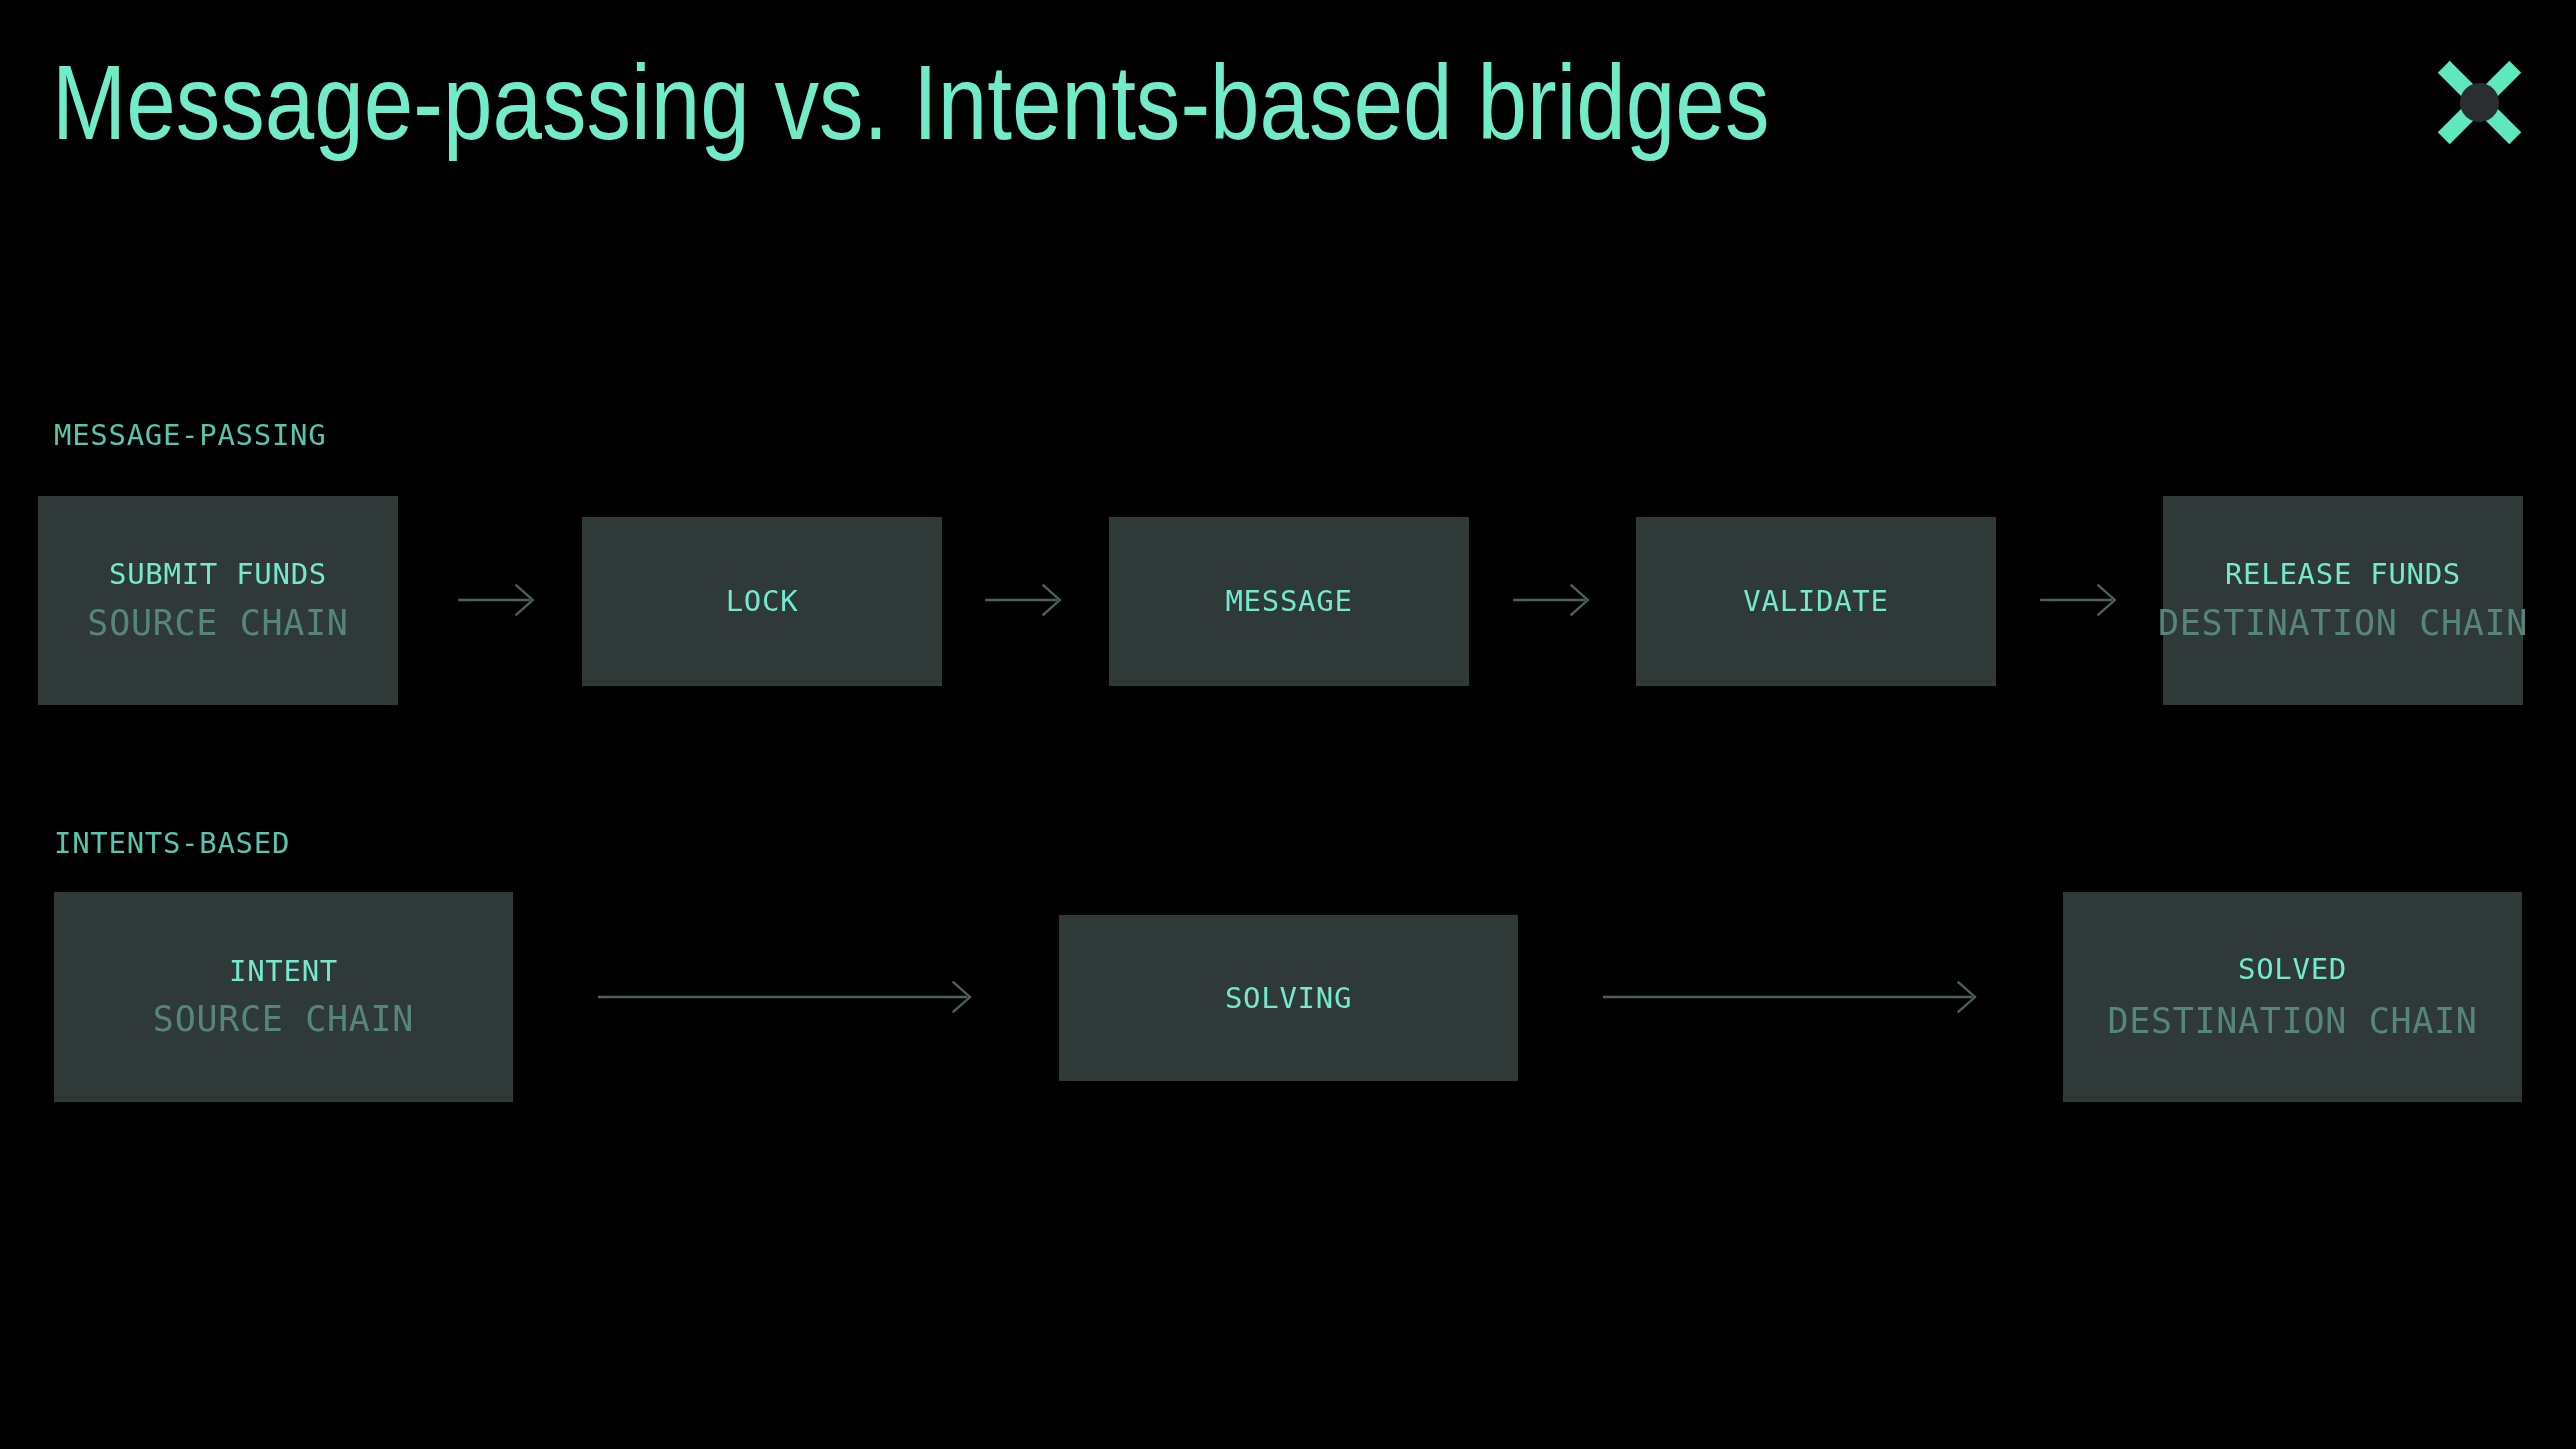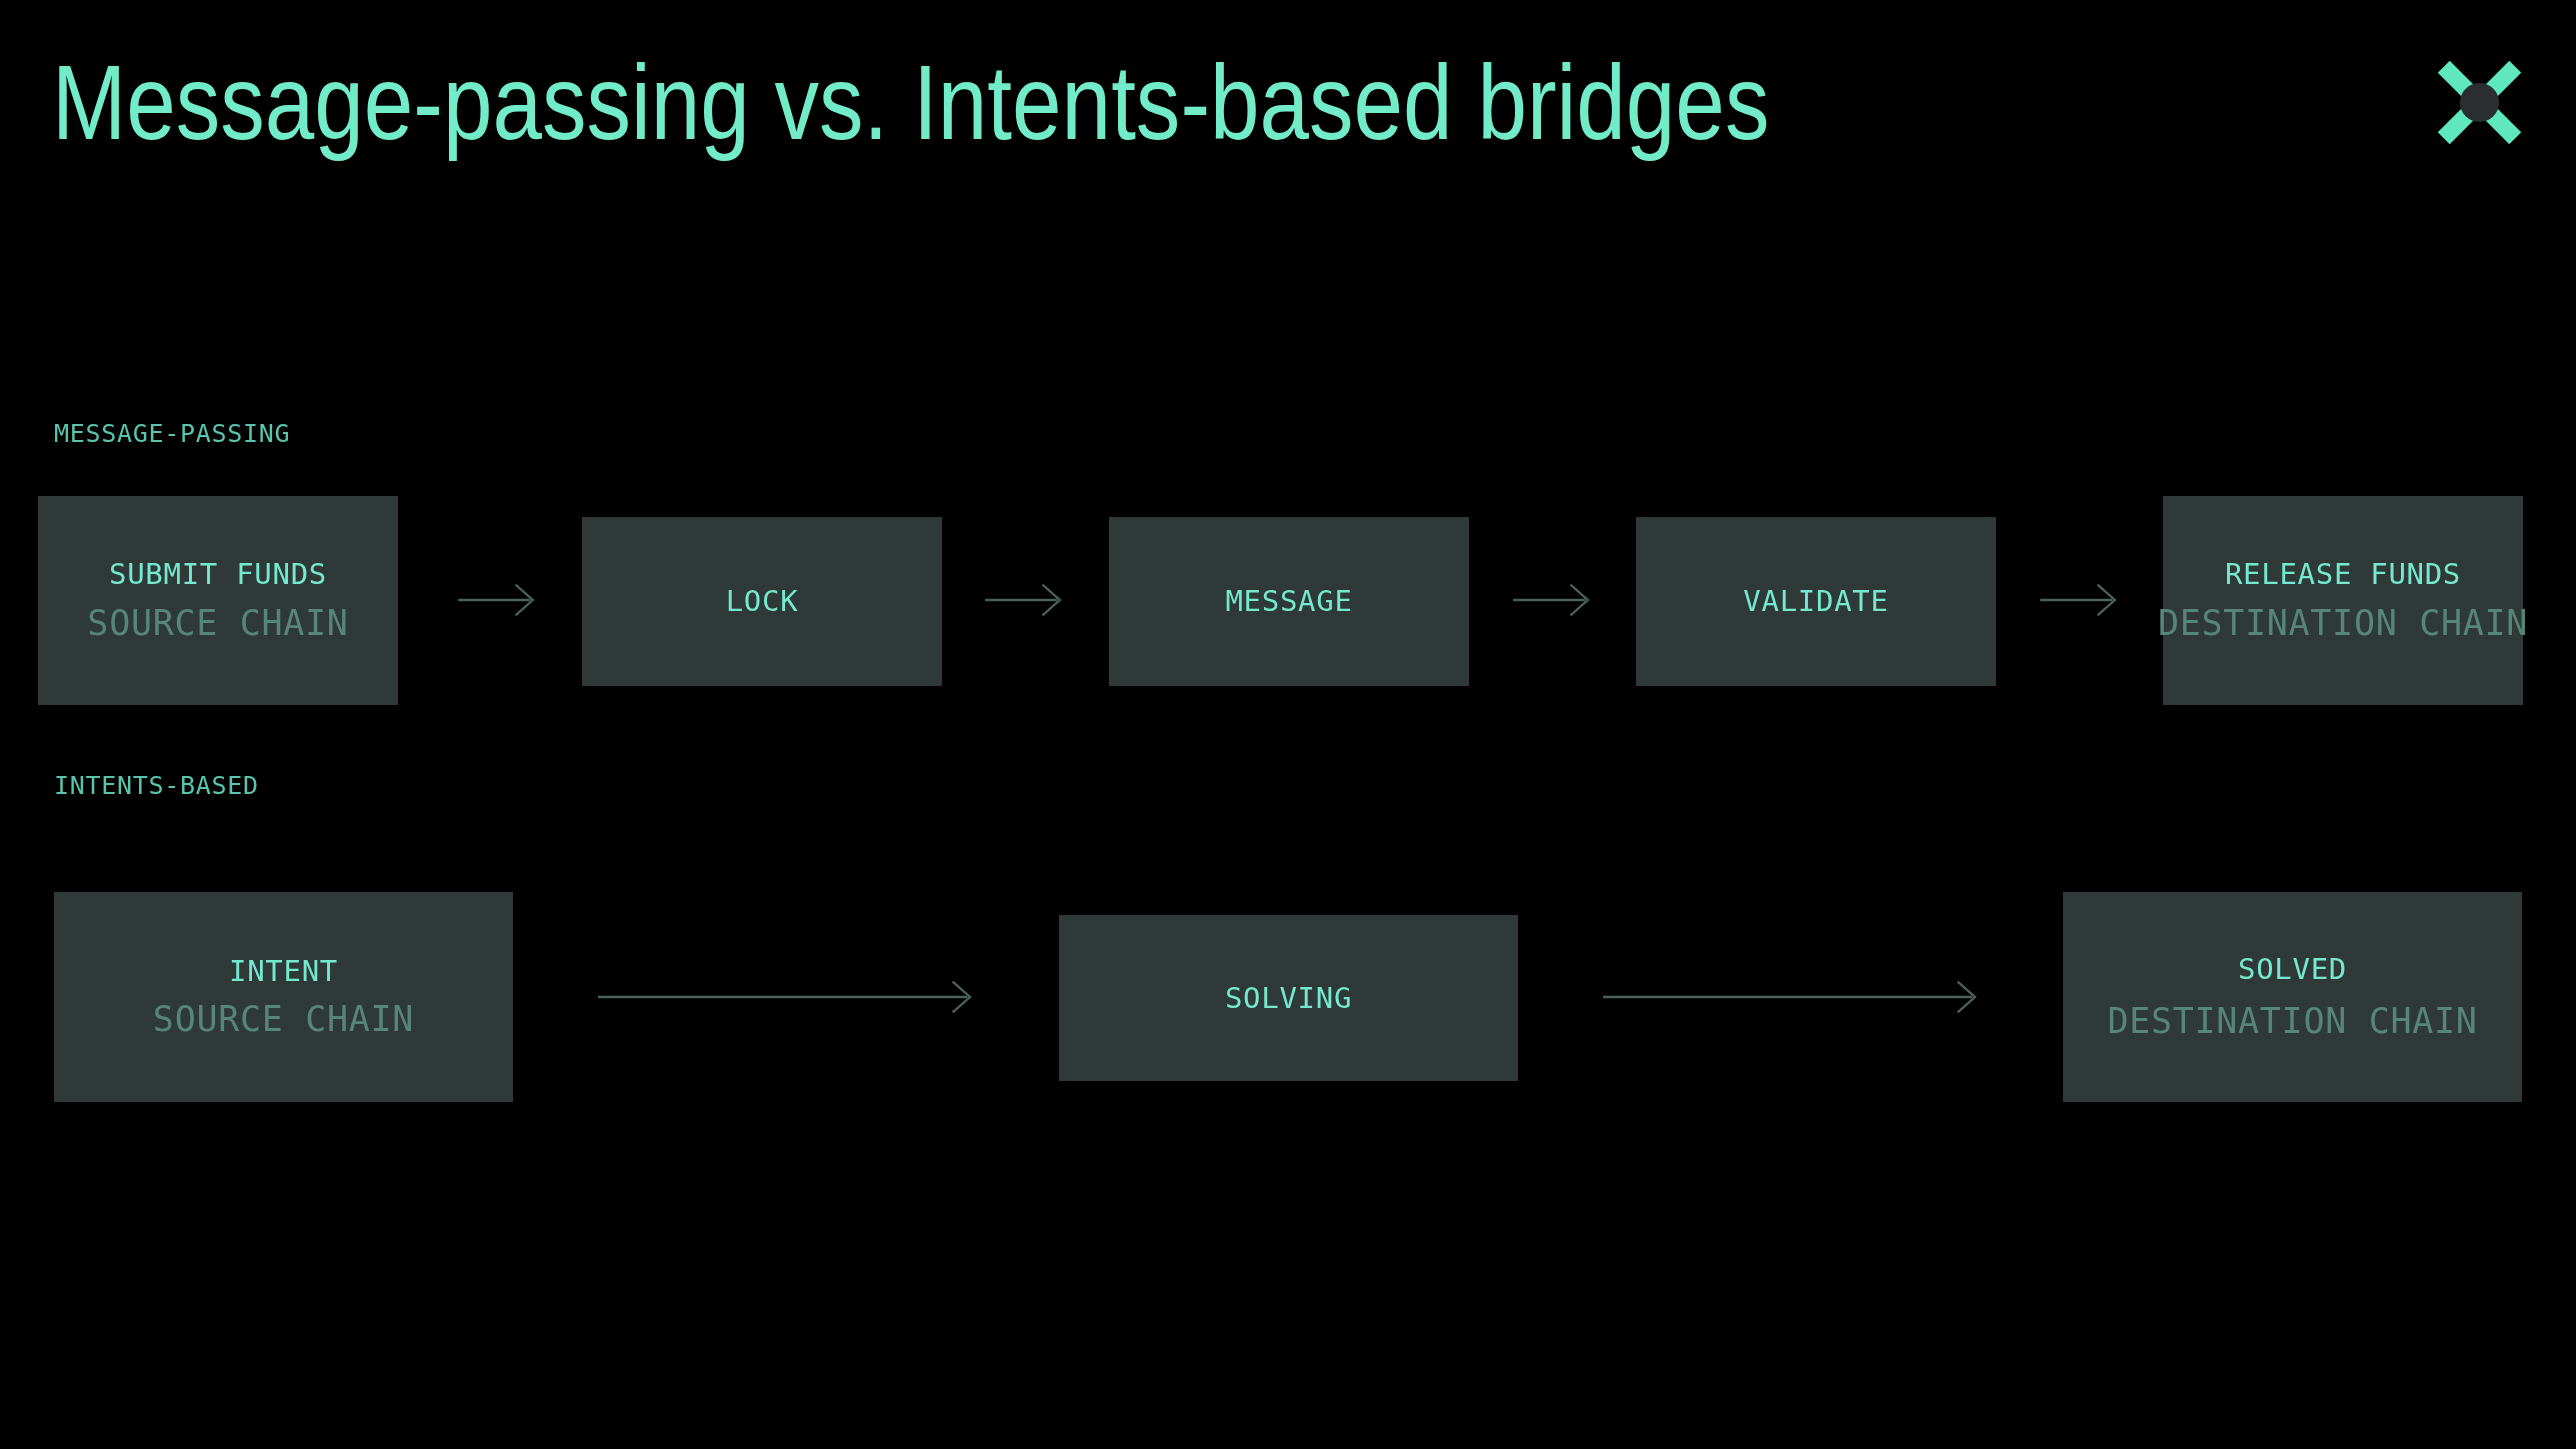--- a/index.html
+++ b/index.html
@@ -37,28 +37,28 @@
     top: 60px;
     width: 85px;
     height: 85px;
   }
 
   
   .section-label {
     position: absolute;
     left: 54px;
     font-family: "DejaVu Sans Mono", monospace;
-    font-size: 25px;
+    font-size: 29px;
     line-height: 1;
     letter-spacing: 0.7px;
     color: #58c5ac;
     white-space: nowrap;
   }
   .section-label.row1 { top: 421px; }
-  .section-label.row2 { top: 773px; text-align: center; }
+  .section-label.row2 { top: 829px; text-align: center; }
 
   
   .flow-box {
     position: absolute;
     background: #2f3938;
     display: flex;
     flex-direction: column;
     align-items: center;
     justify-content: center;
     gap: 9.4px;

